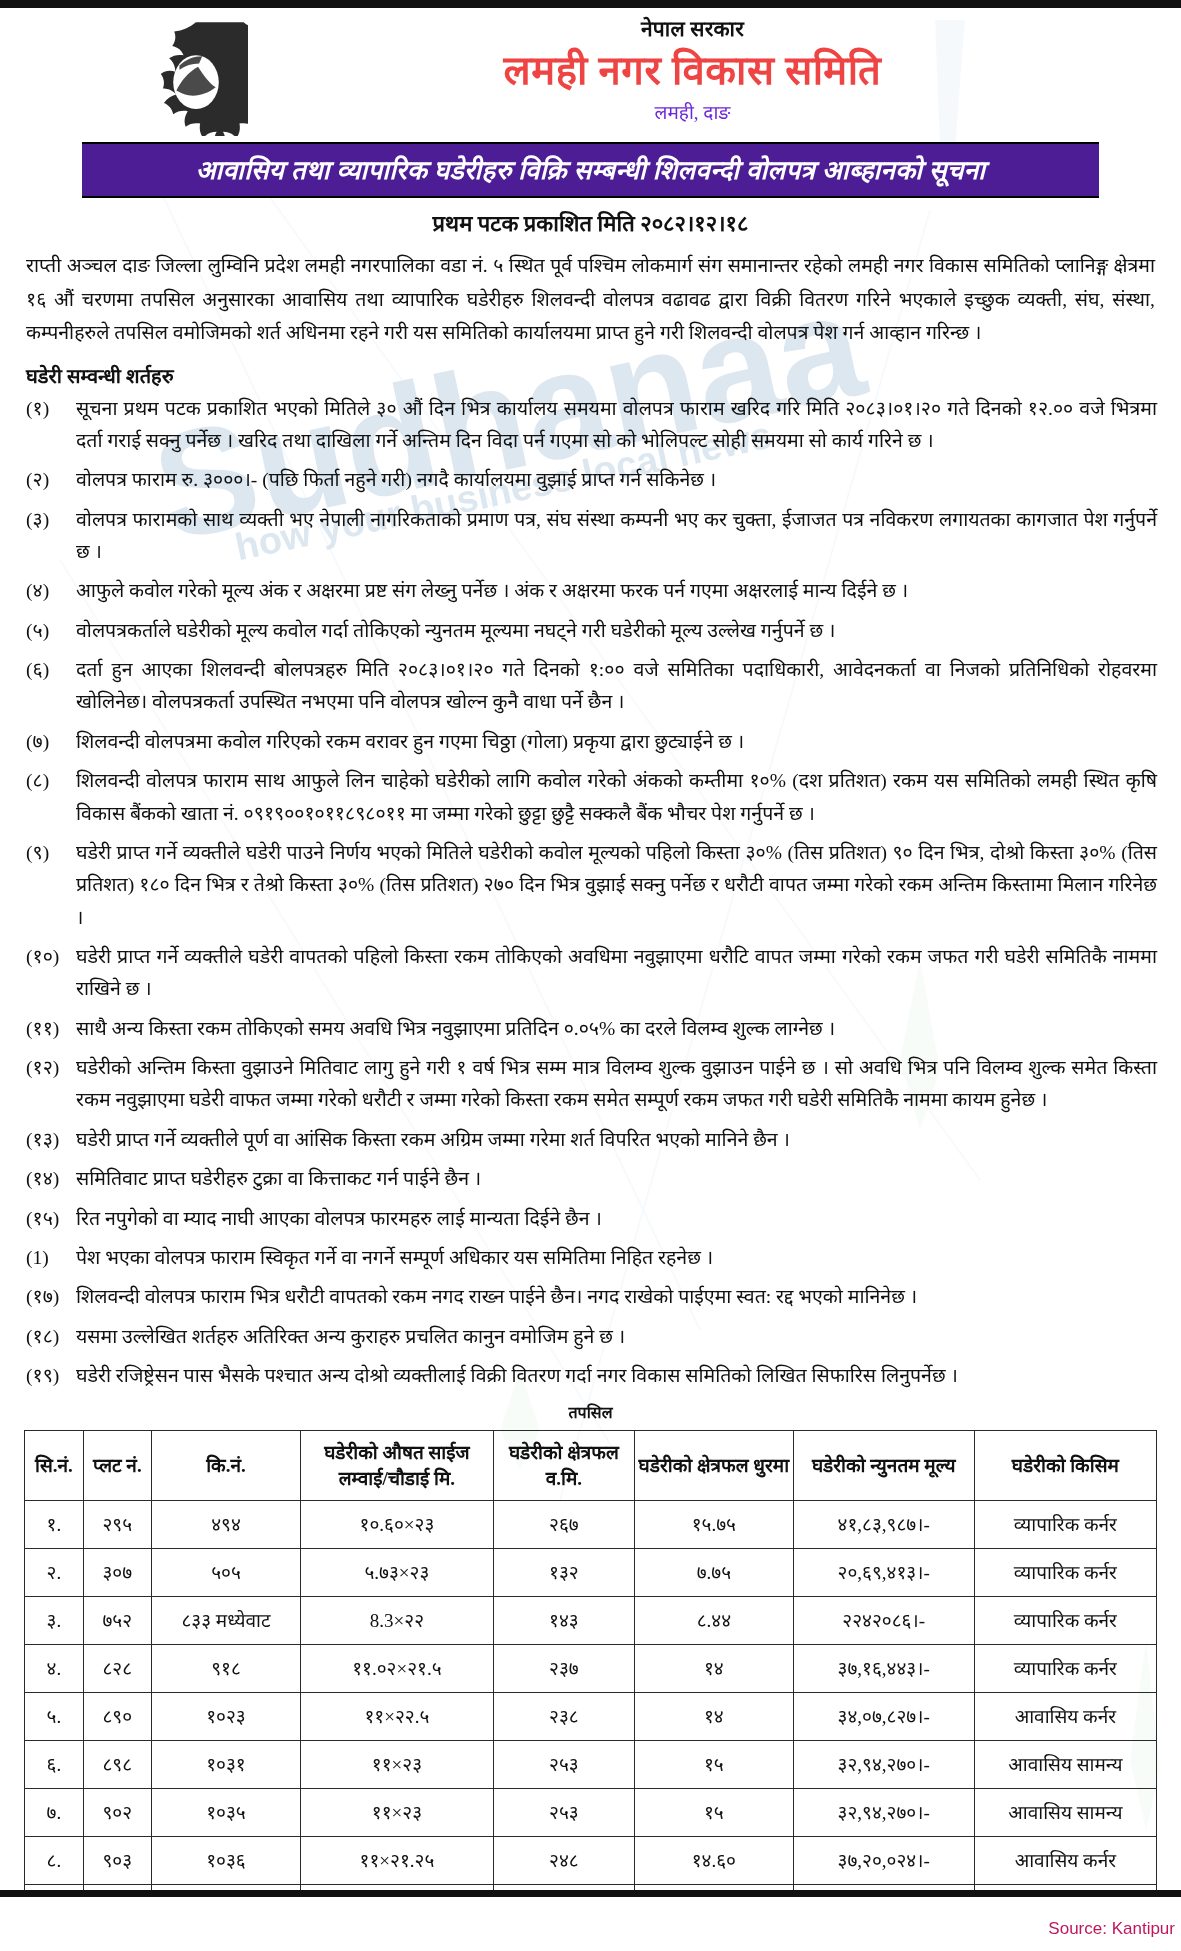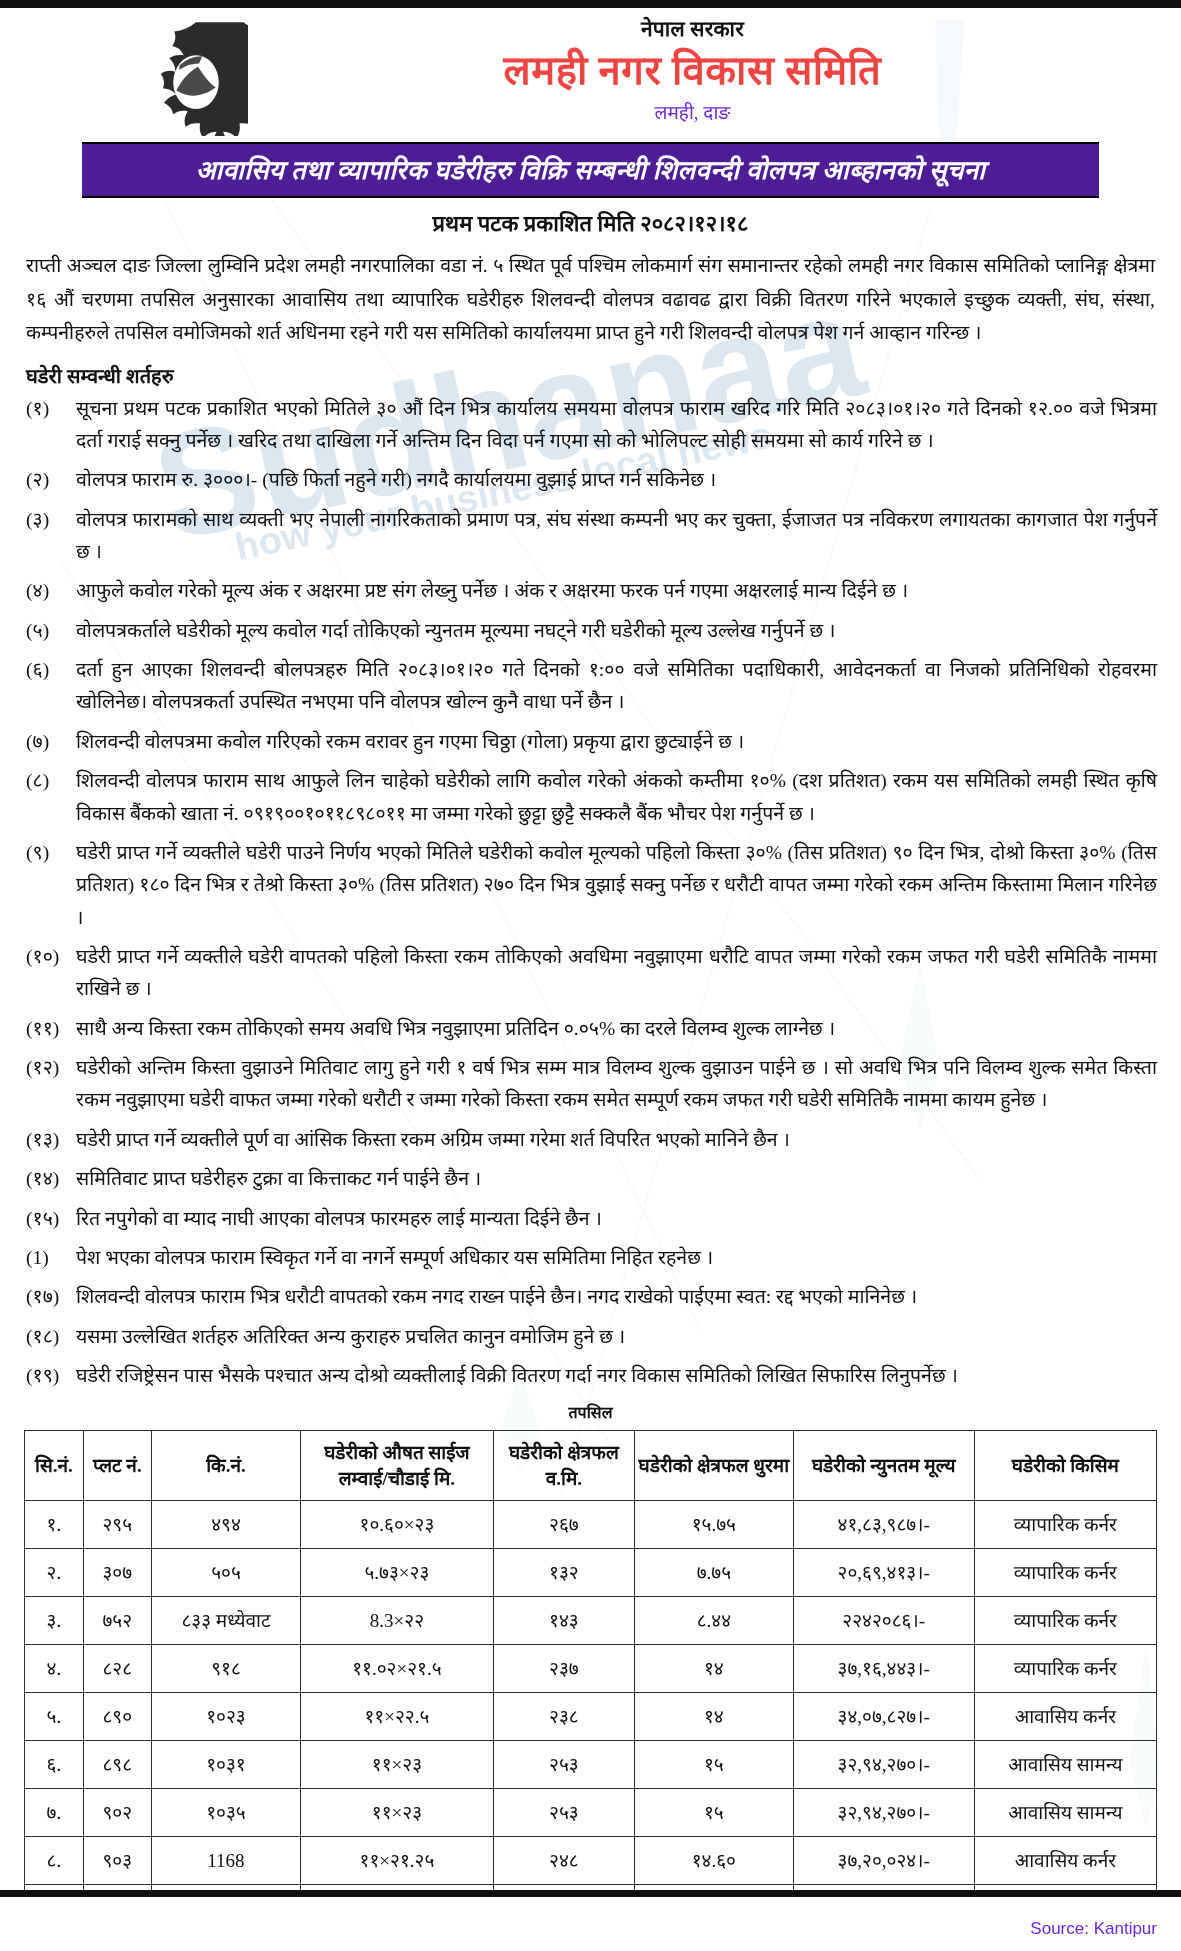--- a/index.html
+++ b/index.html
@@ -185,25 +185,25 @@
     position: absolute;
     left: 0;
     bottom: 54px;
     width: 1181px;
     height: 7px;
     background: #111;
     z-index: 3;
   }
   .source {
     position: absolute;
-    right: 24px;
+    right: 6px;
     bottom: 12px;
     font-family: "Liberation Sans", sans-serif;
     font-size: 17px;
-    color: #6d28d9;
+    color: #be185d;
     z-index: 4;
   }
   .srcwrap {
     position: absolute;
     left: 0; bottom: 0;
     width: 1181px; height: 54px;
     background: #ffffff;
     z-index: 3;
   }
 </style>
@@ -432,21 +432,21 @@
             <td>१०३५</td>
             <td>११×२३</td>
             <td>२५३</td>
             <td>१५</td>
             <td>३२,९४,२७०।-</td>
             <td class="type-cell">आवासिय सामन्य</td>
           </tr>
           <tr>
             <td>८.</td>
             <td>९०३</td>
-            <td>1168</td>
+            <td>१०३६</td>
             <td>११×२१.२५</td>
             <td>२४८</td>
             <td>१४.६०</td>
             <td>३७,२०,०२४।-</td>
             <td class="type-cell">आवासिय कर्नर</td>
           </tr>
           <tr>
             <td>९.</td>
             <td>९२७</td>
             <td>१०६१</td>

